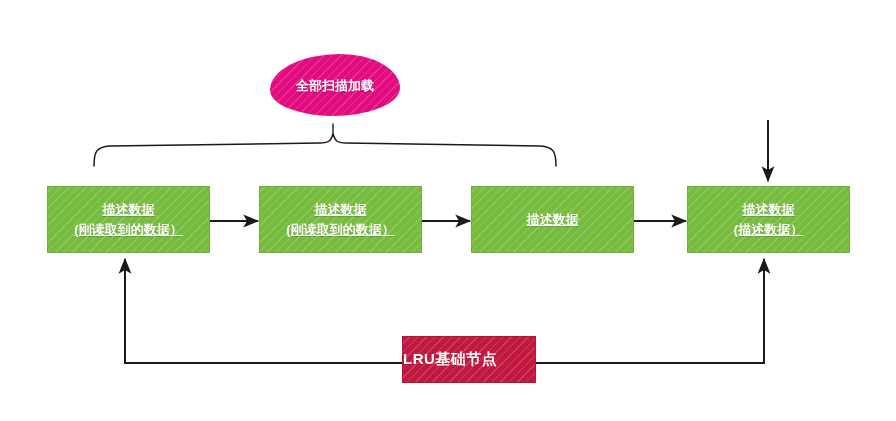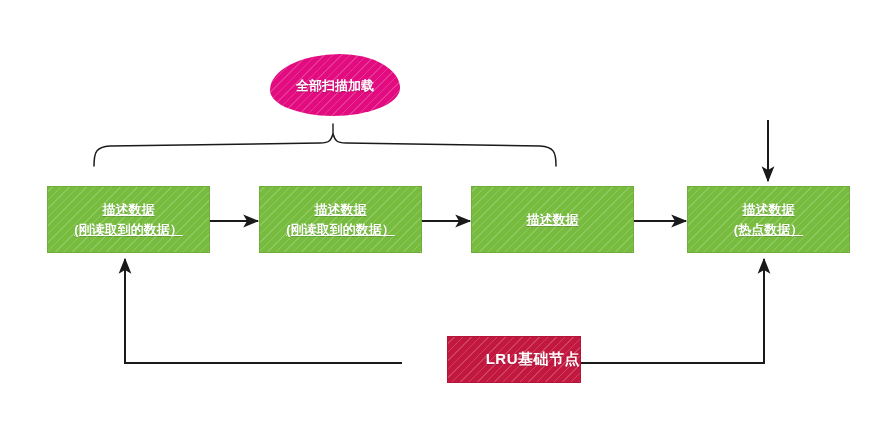--- a/index.html
+++ b/index.html
@@ -60,23 +60,22 @@
   }
 
   
   .lru-box {
     position: absolute;
     box-sizing: border-box;
     background: #c2173f;
     border: 1px solid #b31439;
     display: flex;
     align-items: center;
-    justify-content: flex-end;
+    justify-content: flex-start;
     overflow: hidden;
-    margin-left: 45px;
   }
   .lru-box .line {
     position: relative;
     z-index: 2;
     color: #ffffff;
     font-size: 15px;
     font-weight: bold;
     letter-spacing: 0.5px;
     white-space: nowrap;
     text-shadow: 0 1px 0 rgba(0,0,0,0.15);
@@ -170,21 +169,21 @@
   </div>
 
   <div class="node-box" style="left:471px; top:170px; width:163px; height:67px;">
     <span class="stripes"></span>
     <span class="line">描述数据</span>
   </div>
 
   <div class="node-box" style="left:687px; top:170px; width:163px; height:67px;">
     <span class="stripes"></span>
     <span class="line">描述数据</span>
-    <span class="line">(热点数据）</span>
+    <span class="line">(描述数据）</span>
   </div>
 
   <div class="lru-box" style="left:402px; top:320px; width:134px; height:47px;">
     <span class="stripes"></span>
     <span class="line">LRU基础节点</span>
   </div>
 
 </div>
 
 </body></html>

